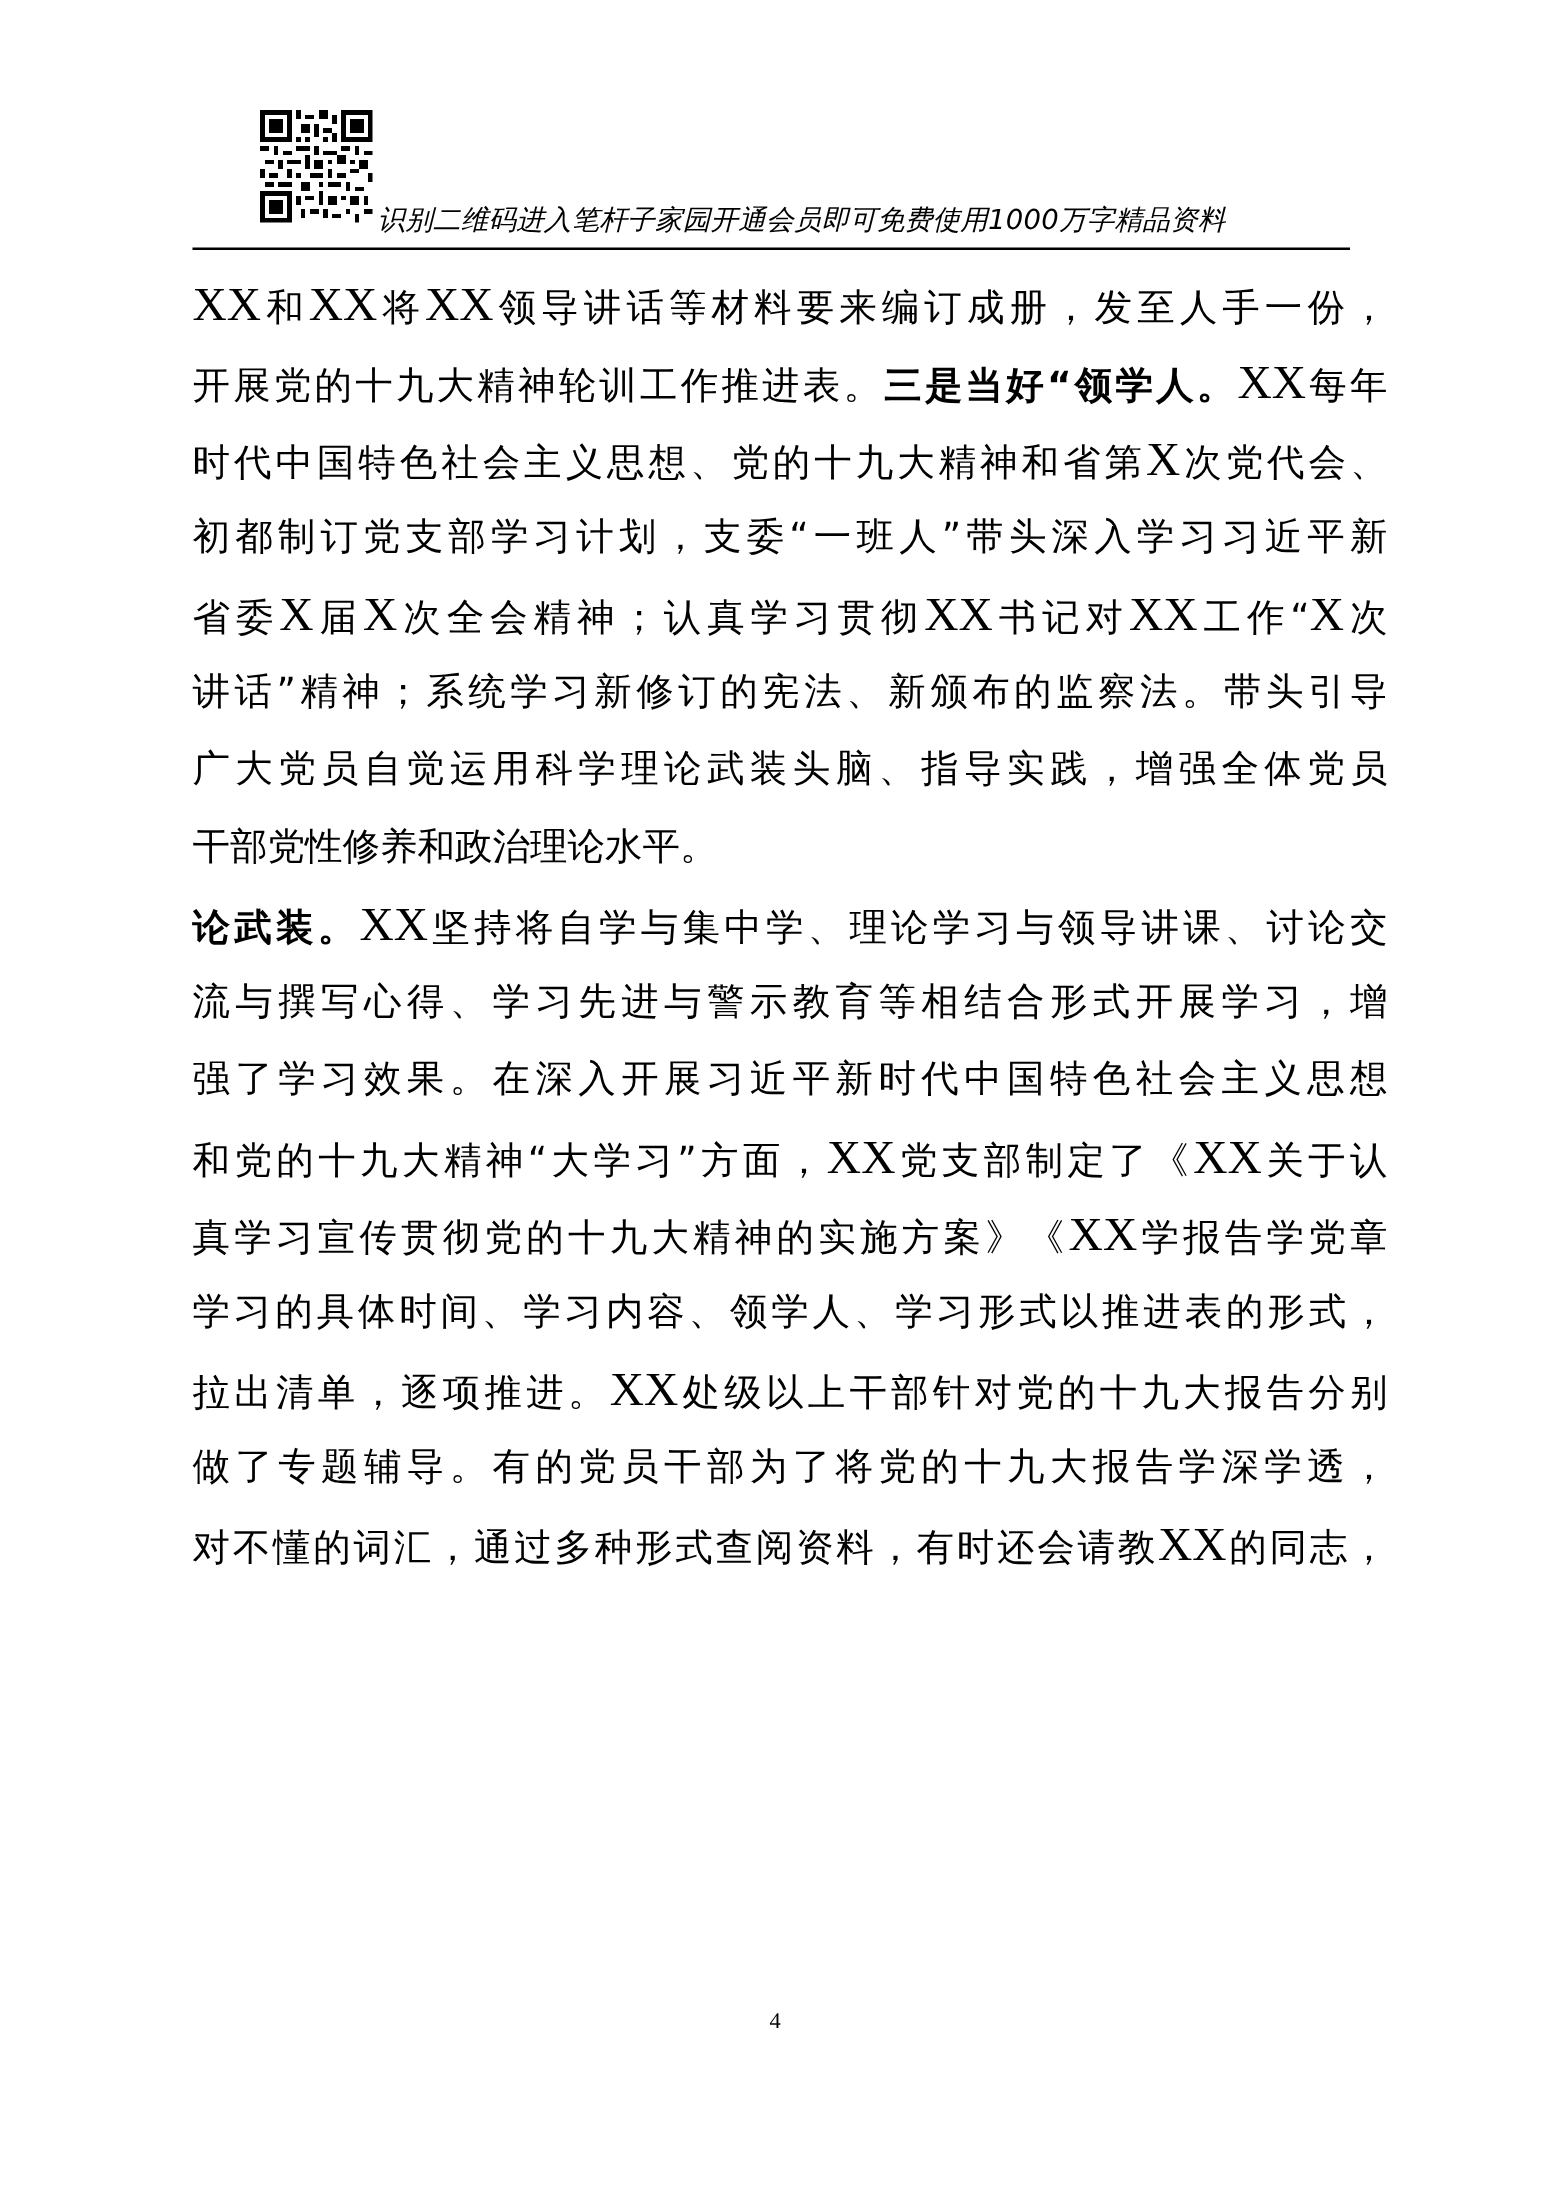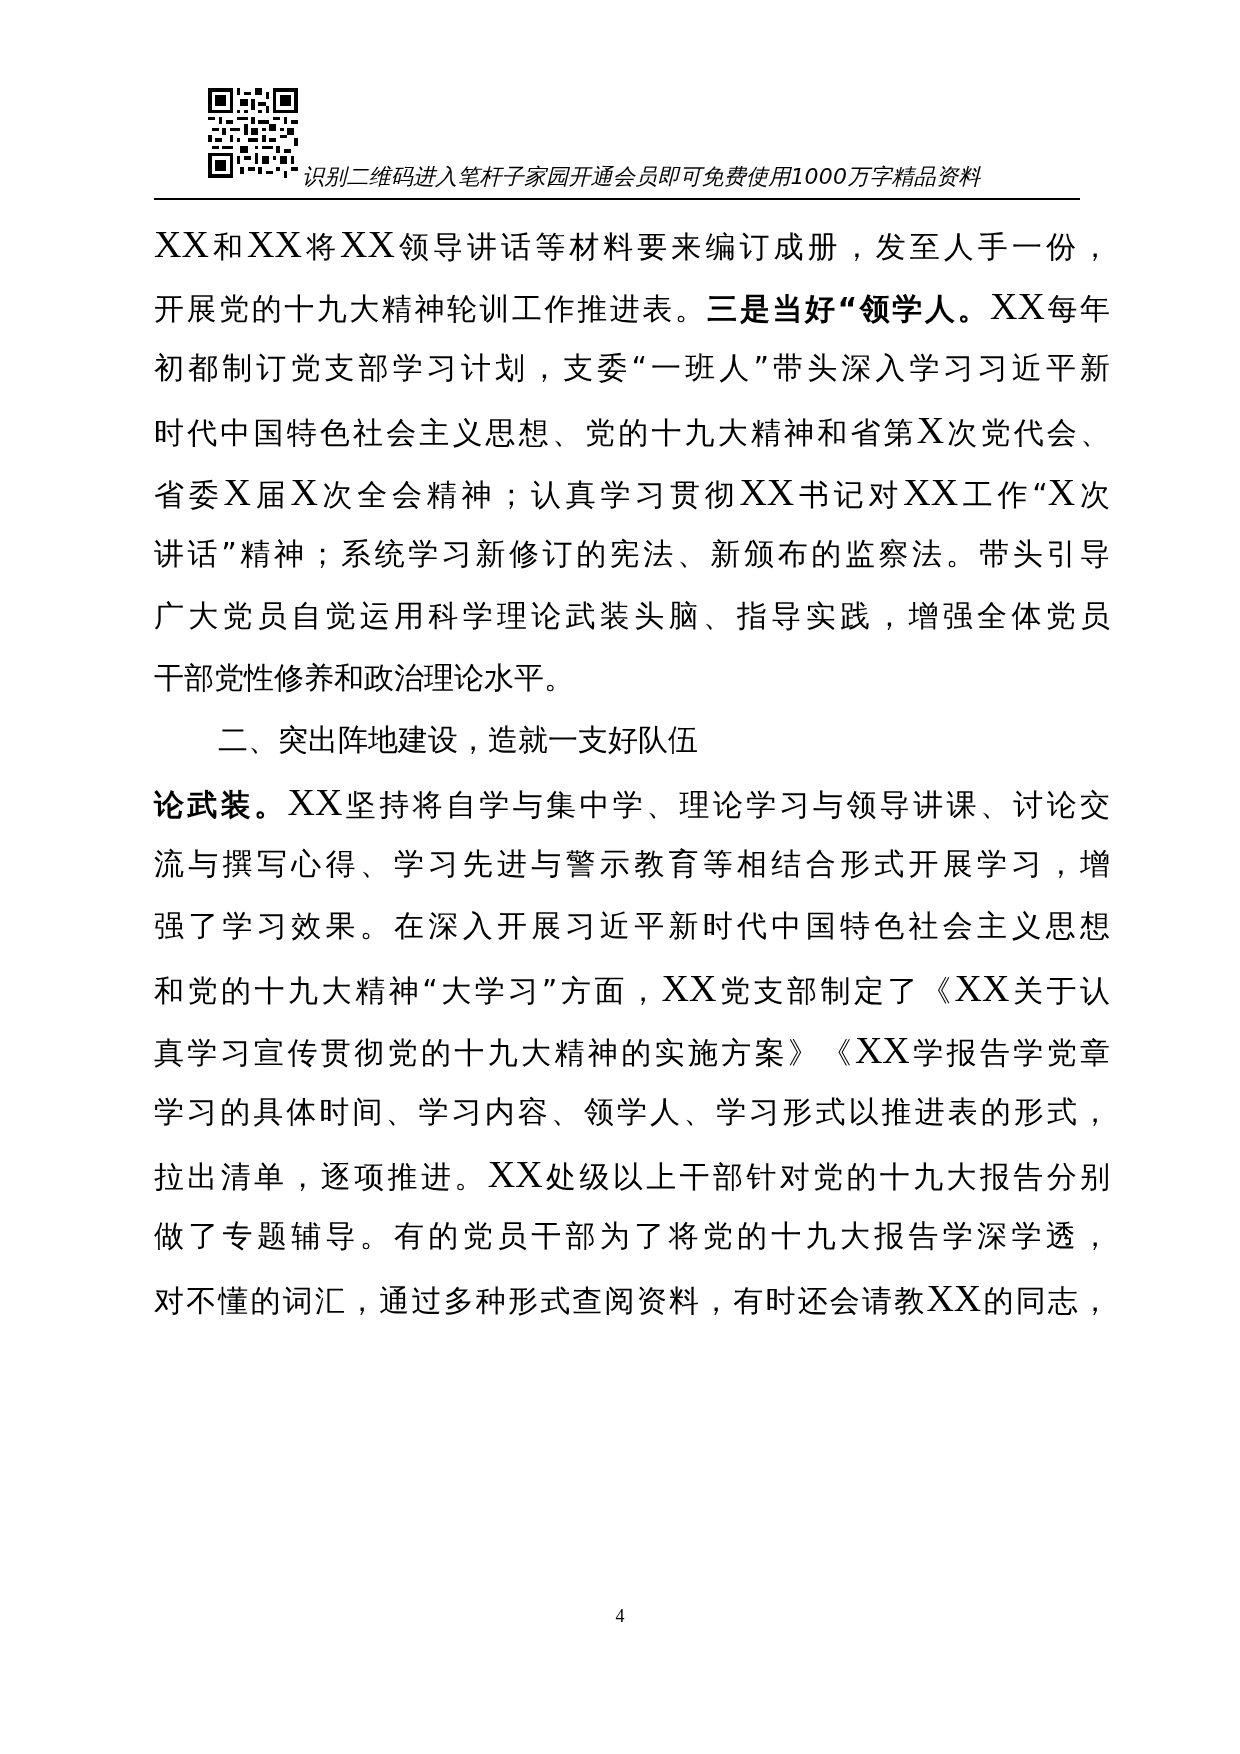--- a/index.html
+++ b/index.html
@@ -163,27 +163,26 @@
         <rect x="23" y="22" width="2" height="1"></rect>
     </g>
   </svg>
   <span class="header-text">识别二维码进入笔杆子家园开通会员即可免费使用1000万字精品资料</span>
   <div class="header-rule"></div>
 </div>
 
 <div class="body-text" id="body-lines">
     <div class="line"><span class="latin">XX</span><span>和</span><span class="latin">XX</span><span>将</span><span class="latin">XX</span><span>领导讲话等材料要来编订成册，发至人手一份，</span></div>
     <div class="line"><span>开展党的十九大精神轮训工作推进表。</span><span class="bold">三是当好“领学人。</span><span class="latin">XX</span><span>每年</span></div>
+    <div class="line"><span>时代中国特色社会主义思想、党的十九大精神和省第</span><span class="latin">X</span><span>次党代会、</span></div>
     <div class="line"><span>初都制订党支部学习计划，支委“一班人”带头深入学习习近平新</span></div>
-    <div class="line"><span>时代中国特色社会主义思想、党的十九大精神和省第</span><span class="latin">X</span><span>次党代会、</span></div>
     <div class="line"><span>省委</span><span class="latin">X</span><span>届</span><span class="latin">X</span><span>次全会精神；认真学习贯彻</span><span class="latin">XX</span><span>书记对</span><span class="latin">XX</span><span>工作“</span><span class="latin">X</span><span>次</span></div>
     <div class="line"><span>讲话”精神；系统学习新修订的宪法、新颁布的监察法。带头引导</span></div>
     <div class="line"><span>广大党员自觉运用科学理论武装头脑、指导实践，增强全体党员</span></div>
     <div class="line last"><span>干部党性修养和政治理论水平。</span></div>
-    <div class="line indent last"><span>二、突出阵地建设，造就一支好队伍</span></div>
     <div class="line"><span class="bold">论武装。</span><span class="latin">XX</span><span>坚持将自学与集中学、理论学习与领导讲课、讨论交</span></div>
     <div class="line"><span>流与撰写心得、学习先进与警示教育等相结合形式开展学习，增</span></div>
     <div class="line"><span>强了学习效果。在深入开展习近平新时代中国特色社会主义思想</span></div>
     <div class="line"><span>和党的十九大精神“大学习”方面，</span><span class="latin">XX</span><span>党支部制定了《</span><span class="latin">XX</span><span>关于认</span></div>
     <div class="line"><span>真学习宣传贯彻党的十九大精神的实施方案》《</span><span class="latin">XX</span><span>学报告学党章</span></div>
     <div class="line"><span>学习的具体时间、学习内容、领学人、学习形式以推进表的形式，</span></div>
     <div class="line"><span>拉出清单，逐项推进。</span><span class="latin">XX</span><span>处级以上干部针对党的十九大报告分别</span></div>
     <div class="line"><span>做了专题辅导。有的党员干部为了将党的十九大报告学深学透，</span></div>
     <div class="line"><span>对不懂的词汇，通过多种形式查阅资料，有时还会请教</span><span class="latin">XX</span><span>的同志，</span></div>
   </div>

